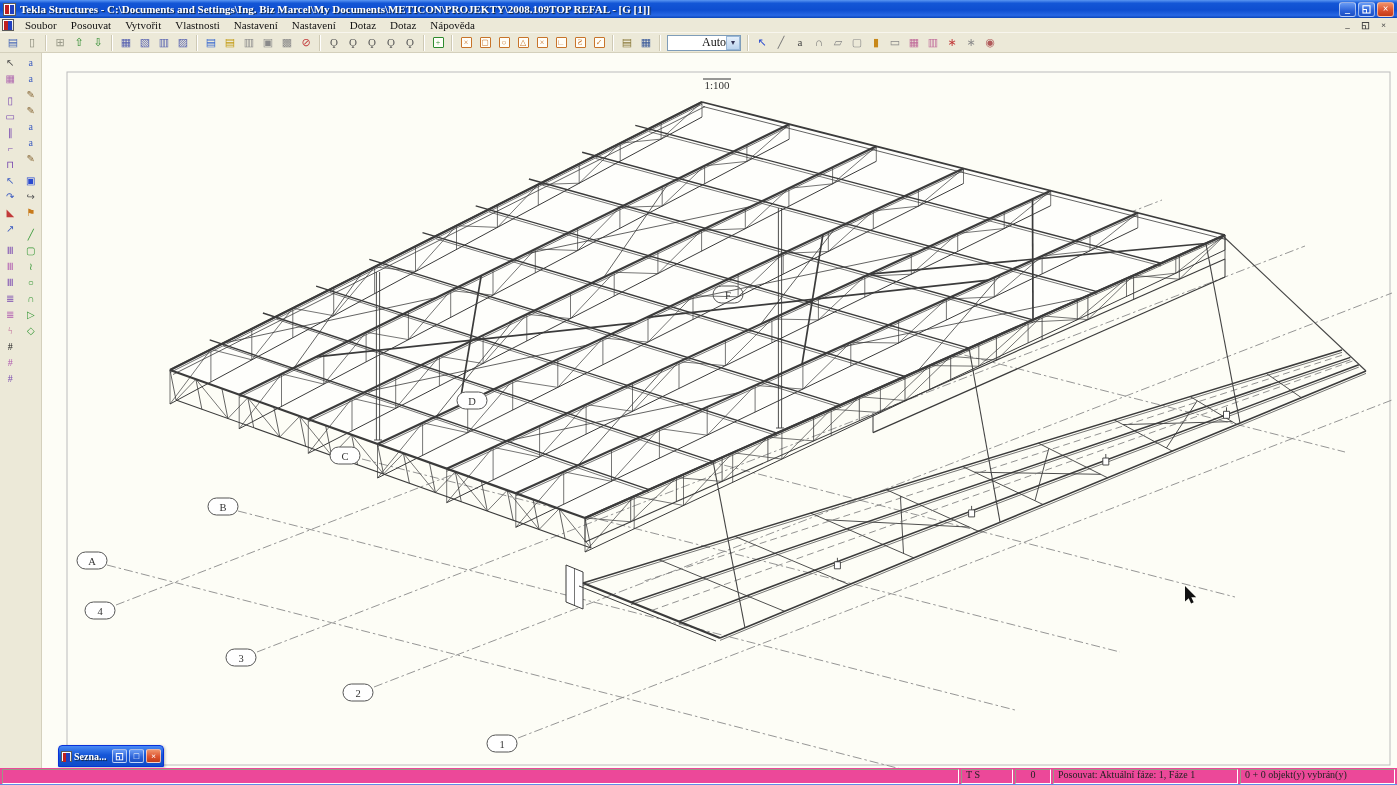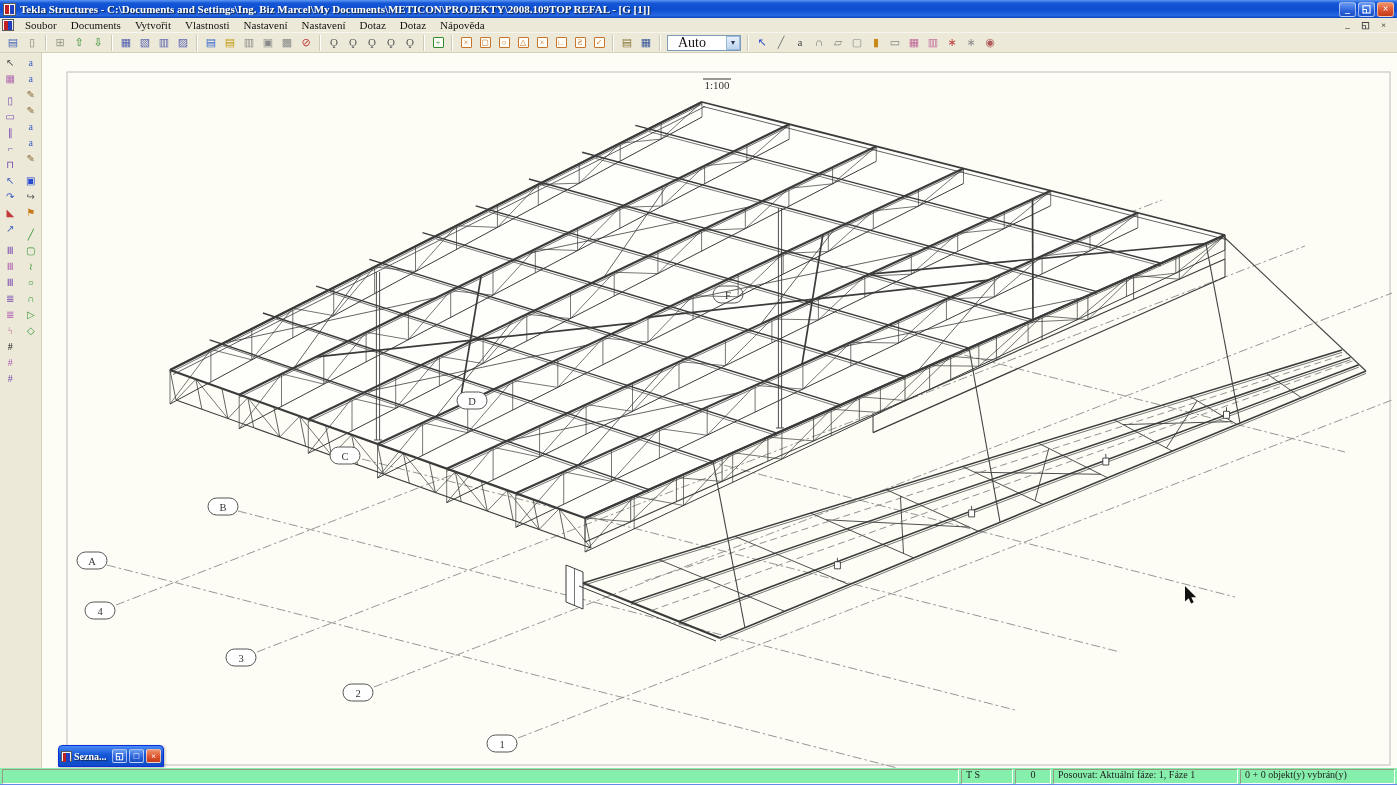--- a/index.html
+++ b/index.html
@@ -35,21 +35,21 @@
   .toolbar{height:20px;display:flex;align-items:center;background:#ece9d8;padding:0 4px;
     border-bottom:1px solid #d4d0bc;gap:1px;}
   .tbtn{width:18px;height:18px;display:flex;align-items:center;justify-content:center;
     border:1px solid transparent;border-radius:2px;}
   .gl{font-size:11px;line-height:1;}
   .gbx{border:1px solid currentColor;width:11px;height:11px;display:flex;align-items:center;
     justify-content:center;font-size:8px;line-height:1;border-radius:1px;background:#fffef8;}
   .tsep{width:2px;height:16px;margin:0 3px;border-left:1px solid #cfcab5;border-right:1px solid #fff;}
   .combo{width:74px;height:16px;background:#fff;border:1px solid #7f9db9;display:flex;
     align-items:center;margin:0 2px;}
-  .cval{flex:1;font-size:14px;padding-left:10px;color:#111;}
+  .cval{flex:1;font-size:12px;padding-left:10px;color:#111;text-align:right;}
   .carr{width:14px;height:14px;background:linear-gradient(180deg,#e6f0fb,#bcd4ee);
     border:1px solid #9ab8d8;display:flex;align-items:center;justify-content:center;
     font-size:8px;color:#335;}
 
   
   .bodyrow{display:flex;height:715px;}
   .ltb-wrap{width:42px;background:#ece9d8;display:flex;gap:2px;padding:2px 1px;
     border-right:1px solid #d4d0bc;}
   .ltb-col{width:19px;display:flex;flex-direction:column;align-items:center;}
   .ltbtn{width:18px;height:16px;display:flex;align-items:center;justify-content:center;}
@@ -65,21 +65,21 @@
     background:linear-gradient(180deg,#4a8af4,#1556d8 45%,#0f4cc8);
     display:flex;align-items:center;padding:0 2px;gap:2px;box-shadow:1px 1px 3px #0004;}
   .mini .tk-ico{width:11px;height:11px;}
   .mini-title{color:#fff;font-size:10px;font-weight:bold;flex:1;text-shadow:1px 1px 1px #123;}
   .mbtn{width:15px;height:14px;border-radius:2px;border:1px solid #fff9;color:#fff;
     font-size:9px;font-weight:bold;display:flex;align-items:center;justify-content:center;
     background:linear-gradient(180deg,#6a9cf4,#2b62d8 60%,#1c4fc4);line-height:1;}
   .mbtn.close{background:linear-gradient(180deg,#f0926a,#dd5430 55%,#c23b18);}
 
   
-  .statusbar{height:16px;background:#86efac;display:flex;gap:2px;align-items:stretch;
+  .statusbar{height:16px;background:#ec4899;display:flex;gap:2px;align-items:stretch;
     padding:1px 2px 0 2px;font-size:10px;color:#222;}
   .sp{border:1px solid;border-color:#9a9786 #fff #fff #9a9786;padding:0 4px;
     white-space:nowrap;overflow:hidden;line-height:10px;}
   .sp.f1{flex:1;}
   .taskstrip{height:4px;background:linear-gradient(180deg,#6a93ec,#2a55c8);}
 </style>
 </head>
 <body>
 
 <div class="window">
@@ -96,21 +96,21 @@
         </span>
       <span class="wbtn close">
           <span>×</span>
         </span>
     </span>
   </div>
 
   <div class="menubar">
     <span class="tk-ico mdi-ico"></span>
     <span class="menu-item">Soubor</span>
-    <span class="menu-item">Documents</span>
+    <span class="menu-item">Posouvat</span>
     <span class="menu-item">Vytvořit</span>
     <span class="menu-item">Vlastnosti</span>
     <span class="menu-item">Nastavení</span>
     <span class="menu-item">Nastavení</span>
     <span class="menu-item">Dotaz</span>
     <span class="menu-item">Dotaz</span>
     <span class="menu-item">Nápověda</span>
     <span class="mdibtns">
       <span class="mdibtn">
           <span>_</span>

